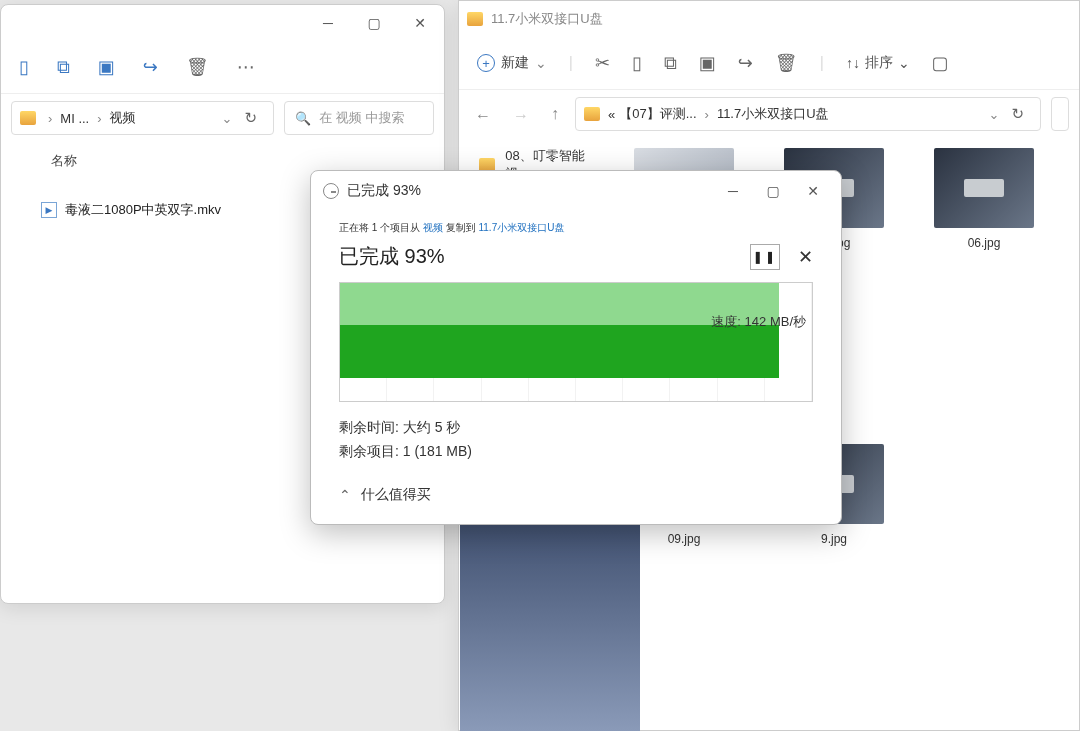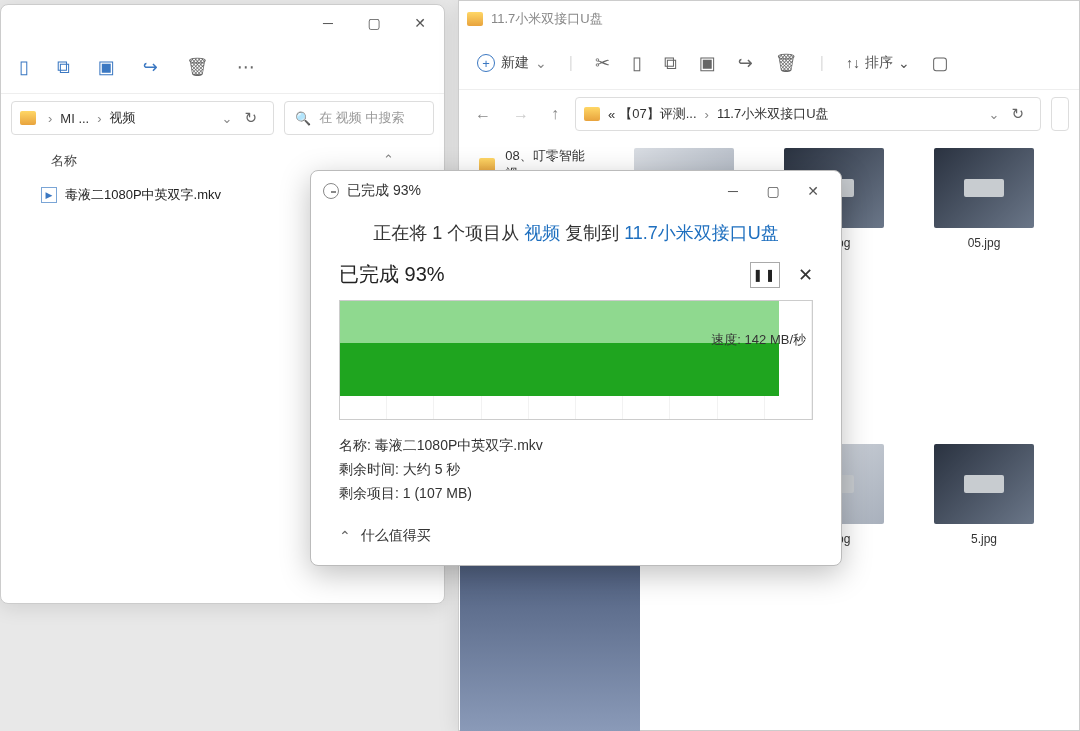--- a/index.html
+++ b/index.html
@@ -23,21 +23,21 @@
 .new-btn .plus-circ { width:18px; height:18px; border:1.5px solid #3b78c2; border-radius:50%; display:flex; align-items:center; justify-content:center; color:#3b78c2; font-size:13px; }
 
 .nav-row { display: flex; align-items: center; height: 48px; padding: 0 10px; gap: 10px; }
 .nav-arrow { color: #888; font-size: 16px; cursor:pointer; padding: 0 6px;}
 .breadcrumb { display: flex; align-items: center; border: 1px solid #ddd; border-radius: 4px; height: 34px; padding: 0 8px; font-size: 13px; color: #333; flex:1; gap:4px;}
 .breadcrumb .sep { color:#888; margin:0 4px;}
 .breadcrumb .folder-ico { width: 16px; height: 14px; background: linear-gradient(#ffd766,#e8a33d); border-radius: 2px; margin-right:4px;}
 .search-box { display:flex; align-items:center; border:1px solid #ddd; border-radius:4px; height:34px; padding:0 10px; color:#999; font-size:13px; gap:8px; min-width:150px;}
 .refresh-ico { color:#666; font-size:15px; padding:0 8px;}
 
-.column-header { font-size:13px; color:#444; padding: 10px 50px; display:flex; align-items:flex-start;}
+.column-header { font-size:13px; color:#444; padding: 10px 50px; display:flex; align-items:flex-start;flex-direction:column;}
 .file-row { display:flex; align-items:center; padding: 6px 40px; font-size:13px; color:#222;}
 .file-ico { width:16px; height:16px; background:#fff; border:1px solid #7aa5d6; margin-right:8px; display:flex; align-items:center; justify-content:center; font-size:9px; color:#3b78c2;}
 
 .folder-list { padding: 4px 0;}
 .folder-item { display:flex; align-items:center; padding:5px 20px; font-size:13px; color:#333;}
 .folder-item .folder-ico { width:18px; height:15px; background:linear-gradient(#ffd766,#e8a33d); border-radius:2px; margin-right:10px;}
 
 .thumb-grid { display:flex; flex-wrap:wrap; gap:22px 40px; padding: 10px 20px;}
 .thumb-item { display:flex; flex-direction:column; align-items:center; width:110px;}
 .thumb-img { width:100px; height:80px; background:linear-gradient(135deg,#2a3240,#6a7688); border-radius:2px; display:flex; align-items:center; justify-content:center; overflow:hidden;}
@@ -49,21 +49,21 @@
 .right-folders { width:150px; overflow:hidden;}
 .right-thumbs { flex:1; overflow:hidden;}
 
 
 .dialog { position:absolute; top:170px; left:310px; width:532px; background:#fff; border:1px solid #bbb; border-radius:8px; box-shadow:0 8px 30px rgba(0,0,0,0.25);}
 .dialog-title { display:flex; align-items:center; height:40px; padding:0 12px; font-size:14px; color:#333;}
 .dialog-title .clock-ico { width:16px; height:16px; border:1.5px solid #888; border-radius:50%; margin-right:8px; position:relative;}
 .dialog-title .clock-ico:after { content:''; position:absolute; width:5px; height:1.5px; background:#888; top:7px; left:7px;}
 .dialog-title .wc { margin-left:auto; display:flex; gap:8px;}
 .dialog-body { padding: 10px 28px 20px;}
-.copy-line { font-size:18px; color:#333; margin-bottom:16px;text-align:center;}
+.copy-line { font-size:10px; color:#333; margin-bottom:8px;}
 .copy-line a { color:#1e6fbf; text-decoration:none;}
 .completion { font-size:20px; color:#222; margin:6px 0 12px; display:flex; align-items:center;}
 .completion .actions { margin-left:auto; display:flex; gap:18px; align-items:center;}
 .pause-btn { width:30px; height:26px; border:1px solid #aaa; display:flex; align-items:center; justify-content:center; font-size:12px; letter-spacing:2px;}
 .cancel-x { font-size:18px; color:#333; cursor:pointer;}
 
 .progress-box { border:1px solid #ccc; height:120px; position:relative; background:#fff;}
 .progress-top { position:absolute; top:0; left:0; height:42px; background:#8fd98f; width:93%;}
 .progress-bot { position:absolute; top:42px; left:0; height:53px; background:#1fa51f; width:93%;}
 .speed-label { position:absolute; right:6px; top:30px; font-size:13px; color:#333; background:rgba(255,255,255,0.0);}
@@ -207,39 +207,33 @@
       <div class="thumb-item">
           <div class="thumb-img">
             <div class="usb-shape"></div>
           </div>
           <span class="thumb-label">02.jpg</span>
         </div>
       <div class="thumb-item">
           <div class="thumb-img">
             <div class="usb-shape"></div>
           </div>
-          <span class="thumb-label">05.jpg</span>
+          <span class="thumb-label">06.jpg</span>
+        </div>
+      <div class="thumb-item">
+          <div class="thumb-img light">
+            <div class="usb-shape"></div>
+          </div>
+          <span class="thumb-label">09.jpg</span>
         </div>
       <div class="thumb-item">
           <div class="thumb-img">
             <div class="usb-shape"></div>
           </div>
-          <span class="thumb-label">06.jpg</span>
-        </div>
-      <div class="thumb-item">
-          <div class="thumb-img light">
-            <div class="usb-shape"></div>
-          </div>
-          <span class="thumb-label">09.jpg</span>
-        </div>
-      <div class="thumb-item">
-          <div class="thumb-img">
-            <div class="usb-shape"></div>
-          </div>
-          <span class="thumb-label">5.jpg</span>
+          <span class="thumb-label">9.jpg</span>
         </div>
     </div>
   </div>
 </div>
 
 <div class="preview-pane"></div>
 
 <div class="dialog">
   <div class="dialog-title">
     <span class="clock-ico"></span>
@@ -272,23 +266,22 @@
           <div></div>
           <div></div>
           <div></div>
           <div></div>
         </div>
       <div class="progress-top"></div>
       <div class="progress-bot"></div>
       <div class="speed-label">速度: 142 MB/秒</div>
     </div>
     <div class="details">
-      <div>名称: 毒液二1080P中英双字.mkv</div>
       <div>剩余时间: 大约 5 秒</div>
-      <div>剩余项目: 1 (107 MB)</div>
+      <div>剩余项目: 1 (181 MB)</div>
     </div>
     <div class="brief">
       <span class="chev">⌃</span>
       <span>什么值得买</span>
     </div>
   </div>
 </div>
 
 <div class="watermark">
   <span class="circ">值</span>

